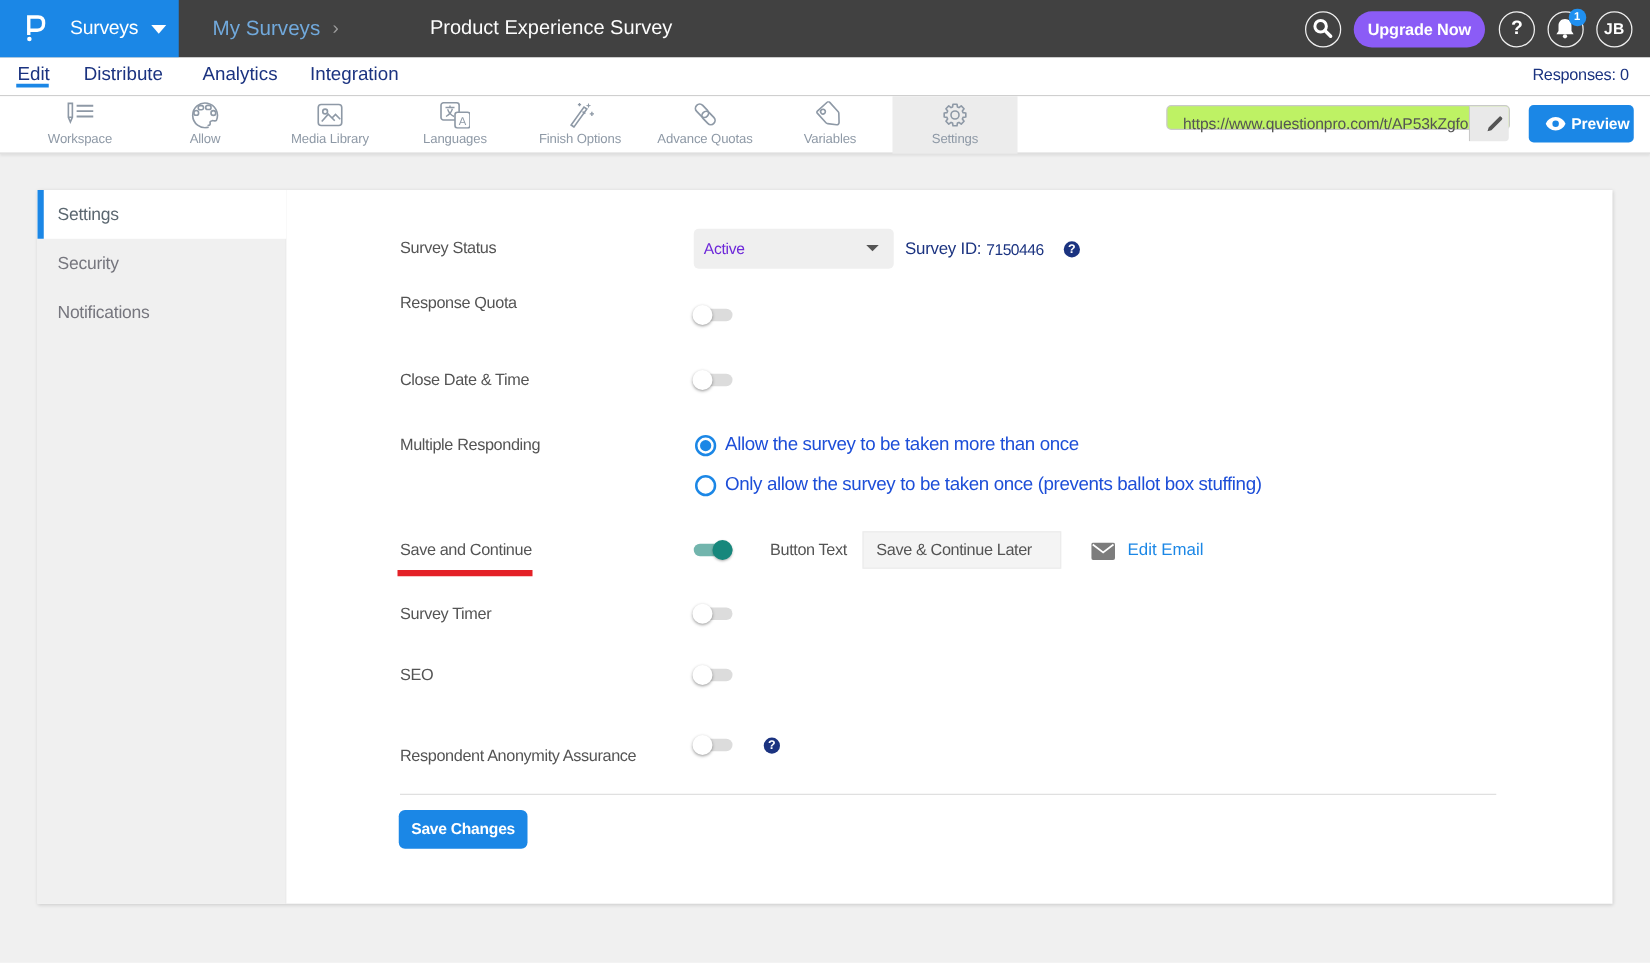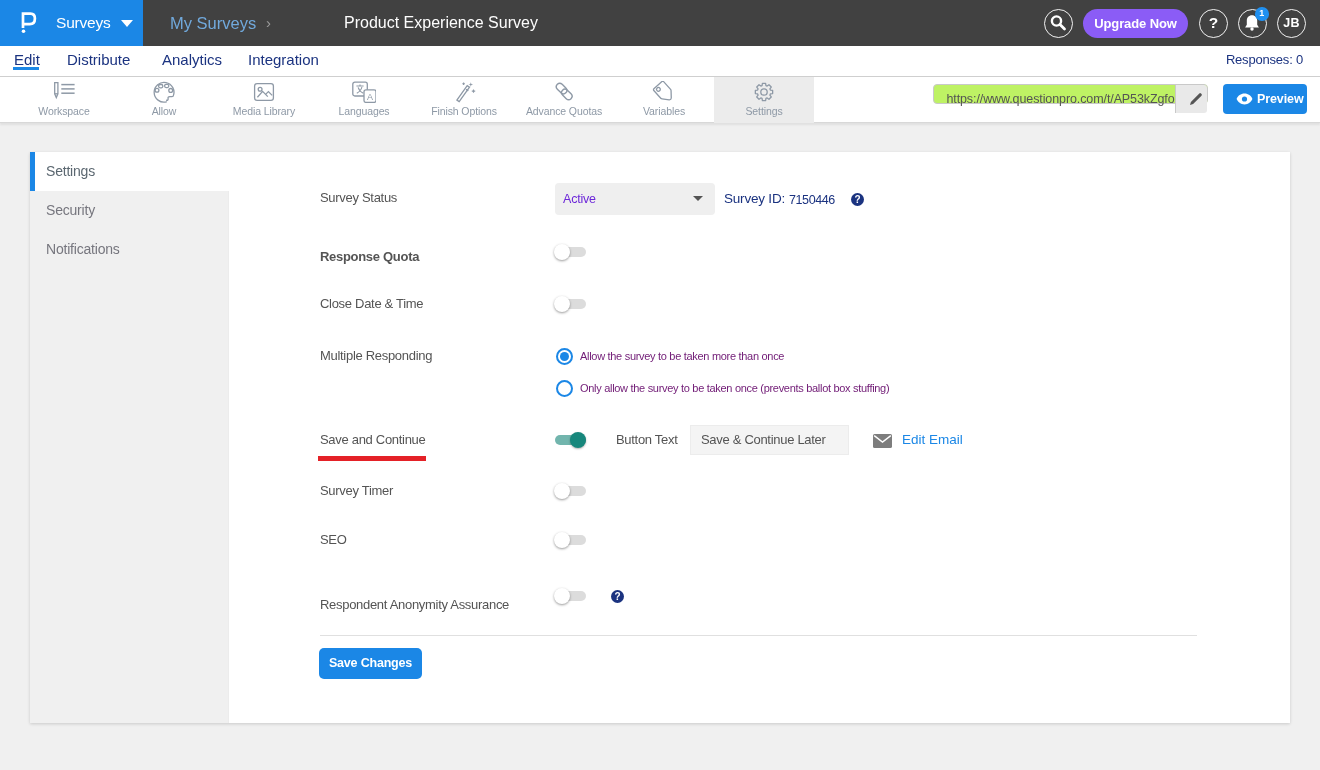--- a/index.html
+++ b/index.html
@@ -43,21 +43,21 @@
 
 .flabel { position:absolute; left:320px; height:20px; line-height:20px; font-size:13px; color:#545454; letter-spacing:-.3px; }
 .toggle { position:absolute; left:554px; width:32px; height:16px; }
 .toggle .track { position:absolute; left:1px; top:3px; width:31px; height:10px; border-radius:5px; background:#dcdcdc; }
 .toggle .knob { position:absolute; left:0; top:0; width:16px; height:16px; border-radius:50%; background:#fff; box-shadow:0 1px 2.5px rgba(0,0,0,.4); }
 .toggle.on .track { background:#72b5ad; }
 .toggle.on .knob { left:16px; background:#17877c; box-shadow:0 1px 2px rgba(0,0,0,.3); }
 .helpdot { position:absolute; width:13px; height:13px; border-radius:50%; background:#1b3380; color:#fff; font-size:10px; font-weight:bold; text-align:center; line-height:13.5px; }
 .radio { position:absolute; left:556px; width:17px; height:17px; border:2px solid #1b87e6; border-radius:50%; background:#fff; }
 .radio .dot { position:absolute; left:2px; top:2px; width:9px; height:9px; border-radius:50%; background:#1b87e6; }
-.rlabel { position:absolute; left:580px; height:20px; line-height:20px; font-size:11px; color:#701a75; letter-spacing:-.3px; }
+.rlabel { position:absolute; left:580px; height:20px; line-height:20px; font-size:15px; color:#1d4ed8; letter-spacing:-.3px; }
 #dropdown { position:absolute; left:555px; top:183px; width:160px; height:32px; background:#efefef; border-radius:4px; font-size:12.5px; color:#6d28d9; line-height:32px; padding-left:8px; letter-spacing:-.2px; }
 #ddcaret { position:absolute; left:138px; top:13px; width:0; height:0; border-left:5px solid transparent; border-right:5px solid transparent; border-top:5.5px solid #545454; }
 #surveyid { position:absolute; left:724px; top:189px; height:20px; line-height:20px; font-size:13.5px; color:#1b3380; letter-spacing:-.2px; }
 #surveyidnum { position:absolute; left:789px; top:190px; height:20px; line-height:20px; font-size:12.5px; color:#1b3380; letter-spacing:-.4px; }
 #btxt-input { position:absolute; left:690px; top:425px; width:159px; height:30px; background:#f4f4f4; border:1px solid #ececec; font-size:13px; color:#545454; line-height:28px; padding-left:10px; letter-spacing:-.3px; }
 #redline { position:absolute; left:318px; top:456px; width:108px; height:5px; background:#e42127; }
 #savebtn { position:absolute; left:319px; top:648px; width:103px; height:31px; background:#1b87e6; border-radius:5px; color:#fff; font-size:12.5px; font-weight:bold; text-align:center; line-height:31px; letter-spacing:-.2px; }
 #fhr { position:absolute; left:320px; top:635px; width:877px; height:1px; background:#e0e0e0; }
 #editemail { position:absolute; left:902px; top:430px; height:20px; line-height:20px; font-size:13.5px; color:#1b87e6; }
 </style>
@@ -199,21 +199,21 @@
   <div class="sitem" style="top:39px;">Security</div>
   <div class="sitem" style="top:78px;">Notifications</div>
 </div>
 
 <span class="flabel" style="top:188px;">Survey Status</span>
 <div id="dropdown">Active<div id="ddcaret"></div></div>
 <span id="surveyid">Survey ID:</span>
 <span id="surveyidnum">7150446</span>
 <div class="helpdot" style="left:851px; top:193px;">?</div>
 
-<span class="flabel" style="top:247px;font-weight:bold;">Response Quota</span>
+<span class="flabel" style="top:232px;">Response Quota</span>
 <div class="toggle" style="top:244px;">
       <div class="track"></div>
       <div class="knob"></div>
     </div>
 
 <span class="flabel" style="top:294px;">Close Date &amp; Time</span>
 <div class="toggle" style="top:296px;">
       <div class="track"></div>
       <div class="knob"></div>
     </div>

